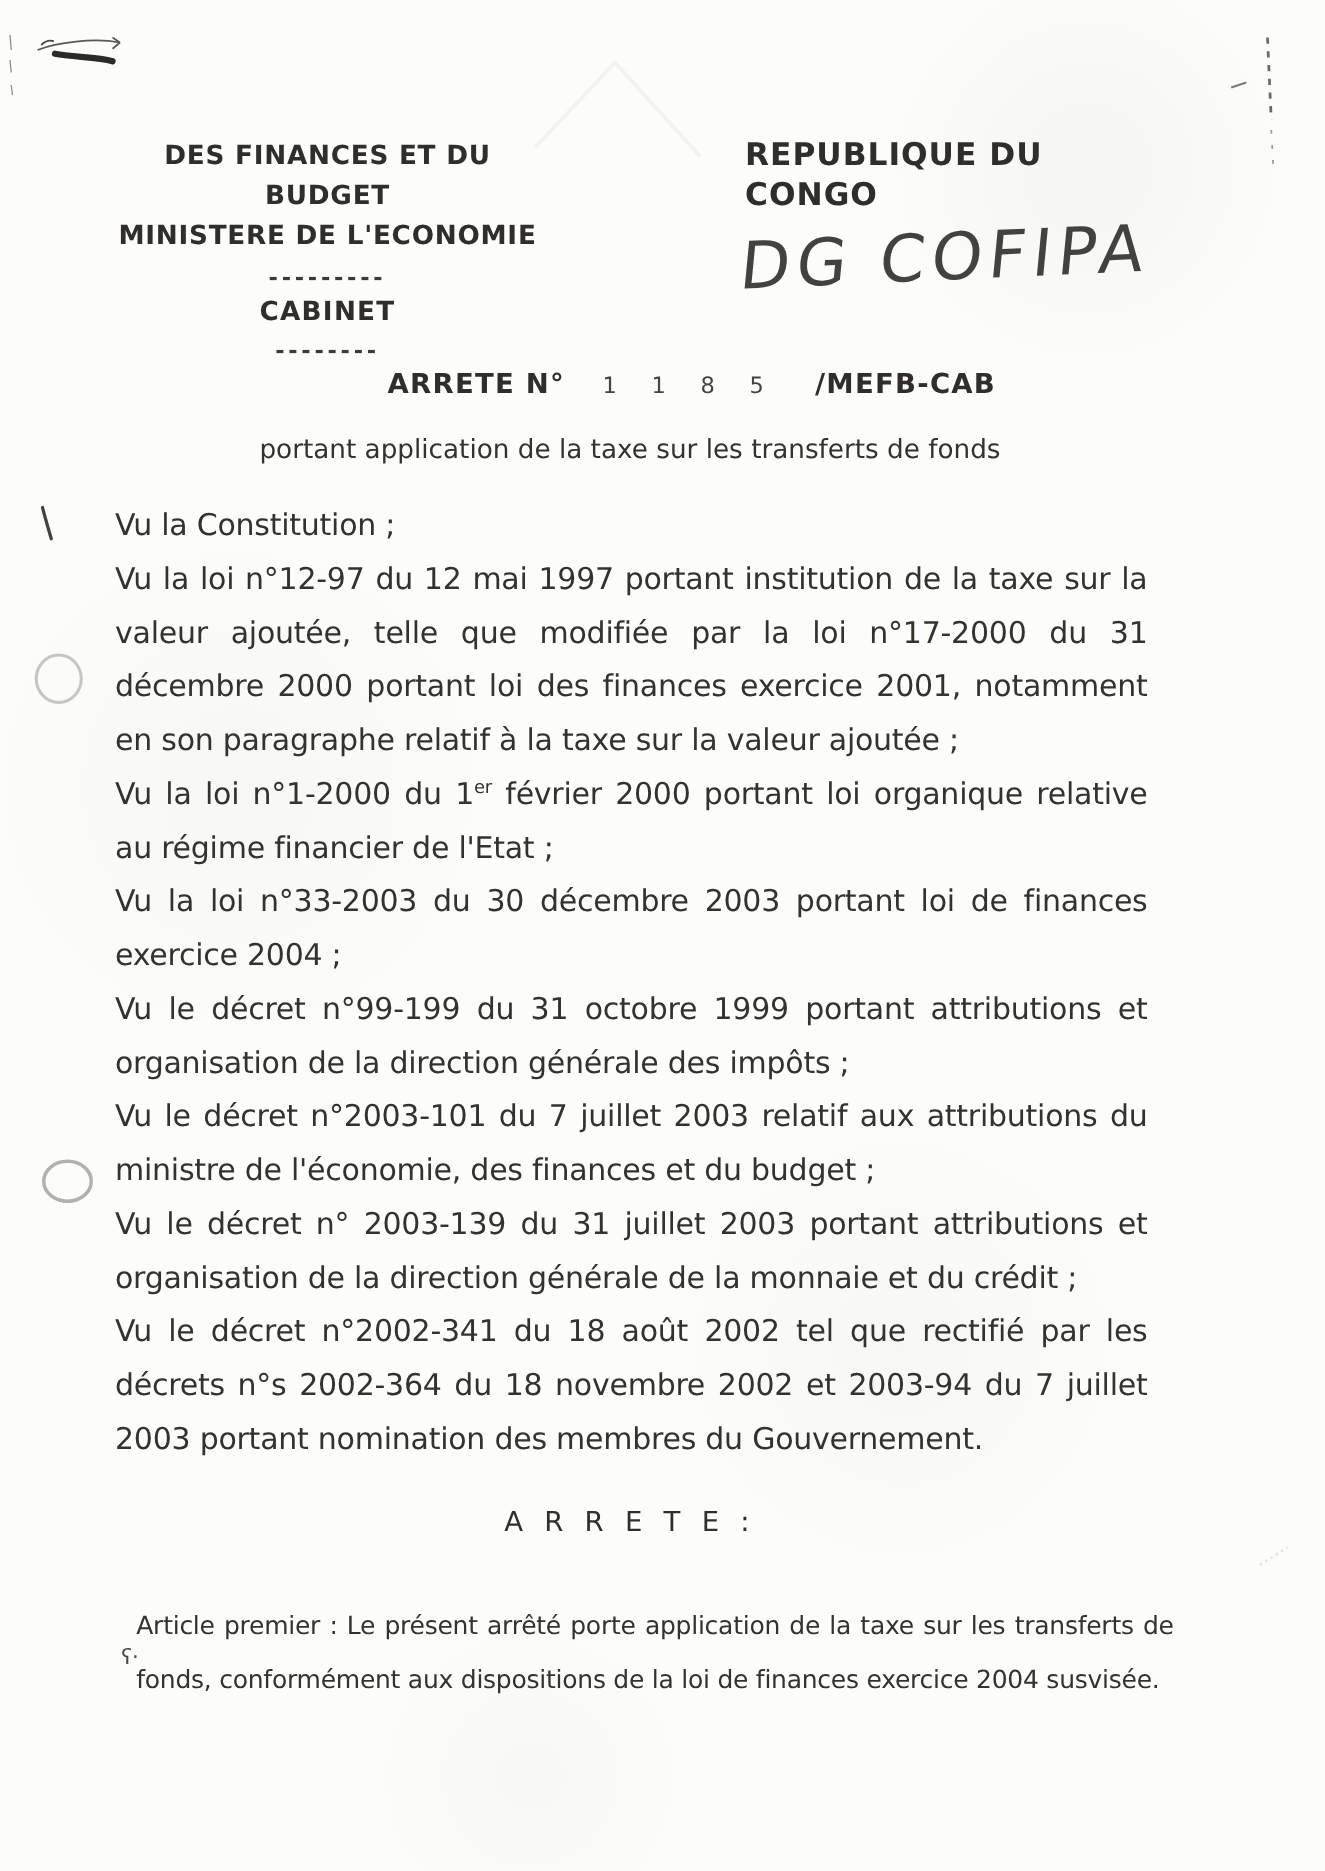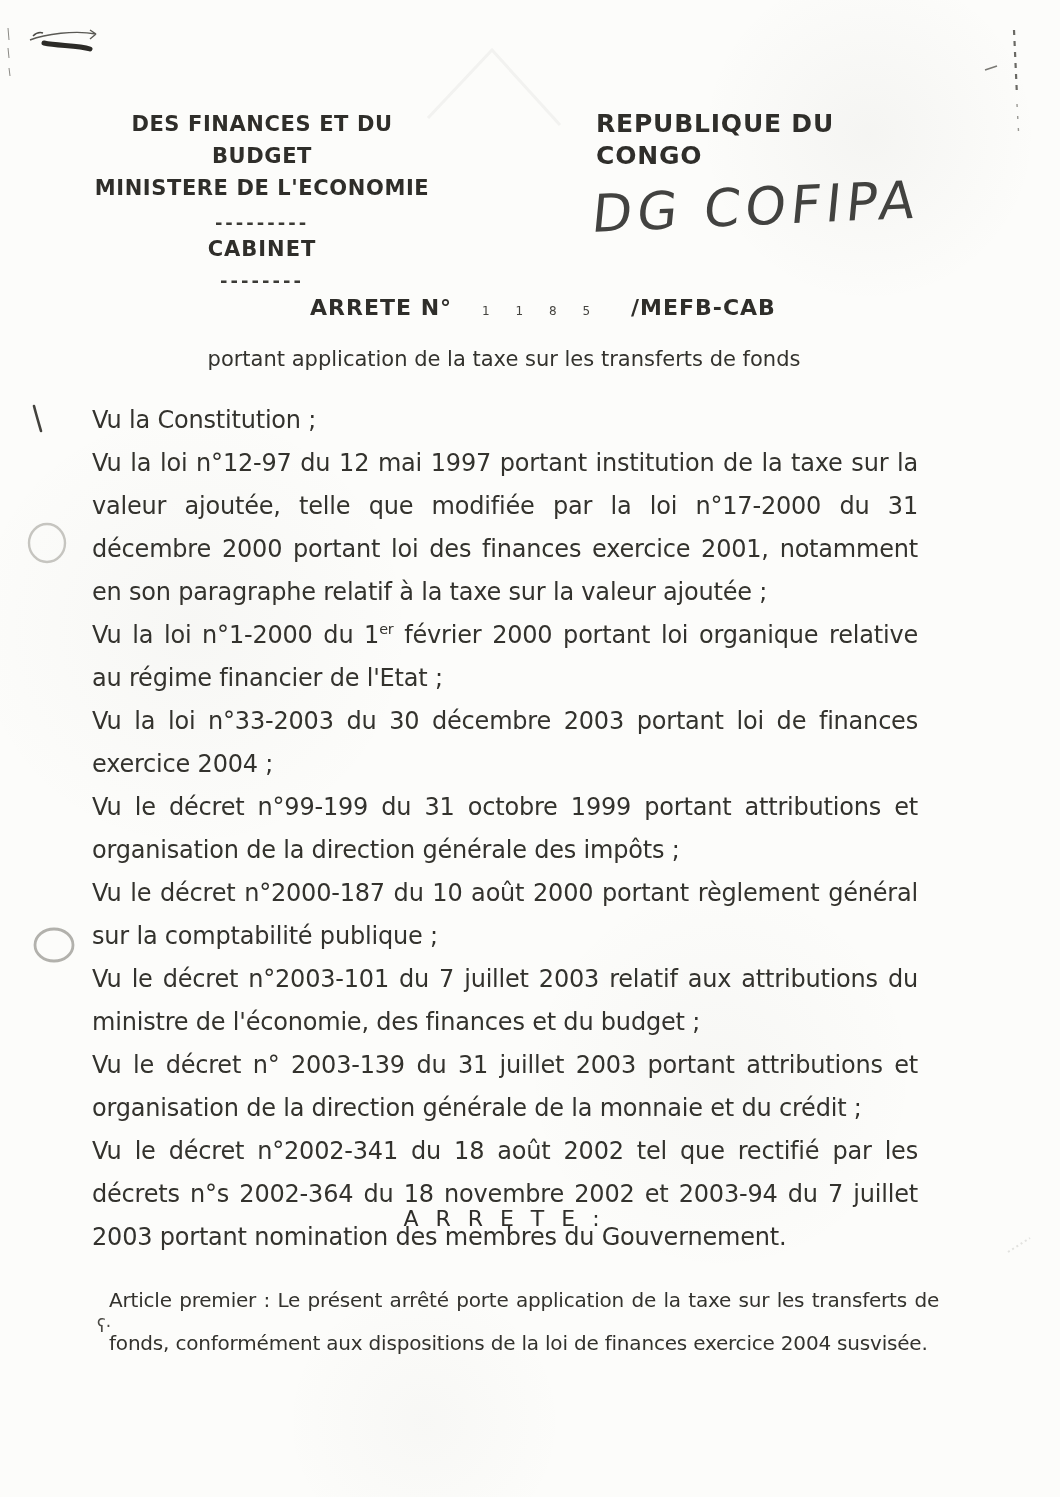--- a/index.html
+++ b/index.html
@@ -37,21 +37,21 @@
     font-size: 52px; color: rgba(40,40,38,0.88);
     transform: rotate(-2.5deg) skewX(-8deg);
     letter-spacing: 5px; white-space: nowrap;
   }
 
   .title-line {
     position: absolute; left: 310px; top: 283px;
     display: flex; align-items: baseline; gap: 30px;
     font-size: 22px; font-weight: bold; letter-spacing: 1px; color: #2f2e2a; margin-top: 12px;
   }
-  .title-number { font-size: 12px; font-weight: normal; letter-spacing: 11px; color: #45443f; text-align: right; }
+  .title-number { font-size: 18px; font-weight: normal; letter-spacing: 11px; color: #45443f; text-align: right; }
 
   .subtitle {
     position: absolute; left: 92px; top: 347px; width: 824px;
     text-align: center; font-size: 21px; color: #33322d;
   }
 
   .recitals {
     position: absolute; left: 92px; top: 399px; width: 826px;
     font-size: 24px; line-height: 43px; letter-spacing: -0.2px;
     text-align: justify; color: #33322d;
@@ -133,21 +133,20 @@
   </div>
 
   <div class="subtitle">portant application de la taxe sur les transferts de fonds</div>
 
   <div class="recitals">
     <p class="recital">Vu la Constitution ;</p>
     <p class="recital">Vu la loi n°12-97 du 12 mai 1997 portant institution de la taxe sur la valeur ajoutée, telle que modifiée par la loi n°17-2000 du 31 décembre 2000 portant loi des finances exercice 2001, notamment en son paragraphe relatif à la taxe sur la valeur ajoutée ;</p>
     <p class="recital"><span>Vu la loi n°1-2000 du 1</span><sup>er</sup><span> février 2000 portant loi organique relative au régime financier de l'Etat ;</span></p>
     <p class="recital">Vu la loi n°33-2003 du 30 décembre 2003 portant loi de finances exercice 2004 ;</p>
     <p class="recital">Vu le décret n°99-199 du 31 octobre 1999 portant attributions et organisation de la direction générale des impôts ;</p>
-    <p class="recital">Vu le décret n°2000-187 du 10 août 2000 portant règlement général sur la comptabilité publique ;</p>
     <p class="recital">Vu le décret n°2003-101 du 7 juillet 2003 relatif aux attributions du ministre de l'économie, des finances et du budget ;</p>
     <p class="recital">Vu le décret n° 2003-139 du 31 juillet 2003 portant attributions et organisation de la direction générale de la monnaie et du crédit ;</p>
     <p class="recital">Vu le décret n°2002-341 du 18 août 2002 tel que rectifié par les décrets n°s 2002-364 du 18 novembre 2002 et 2003-94 du 7 juillet 2003 portant nomination des membres du Gouvernement.</p>
   </div>
 
   <div class="decree-heading">A R R E T E :</div>
 
   <p class="article">Article premier : Le présent arrêté porte application de la taxe sur les transferts de fonds, conformément aux dispositions de la loi de finances exercice 2004 susvisée.</p>
 
   <span class="stray-mark">ʕ·</span>

